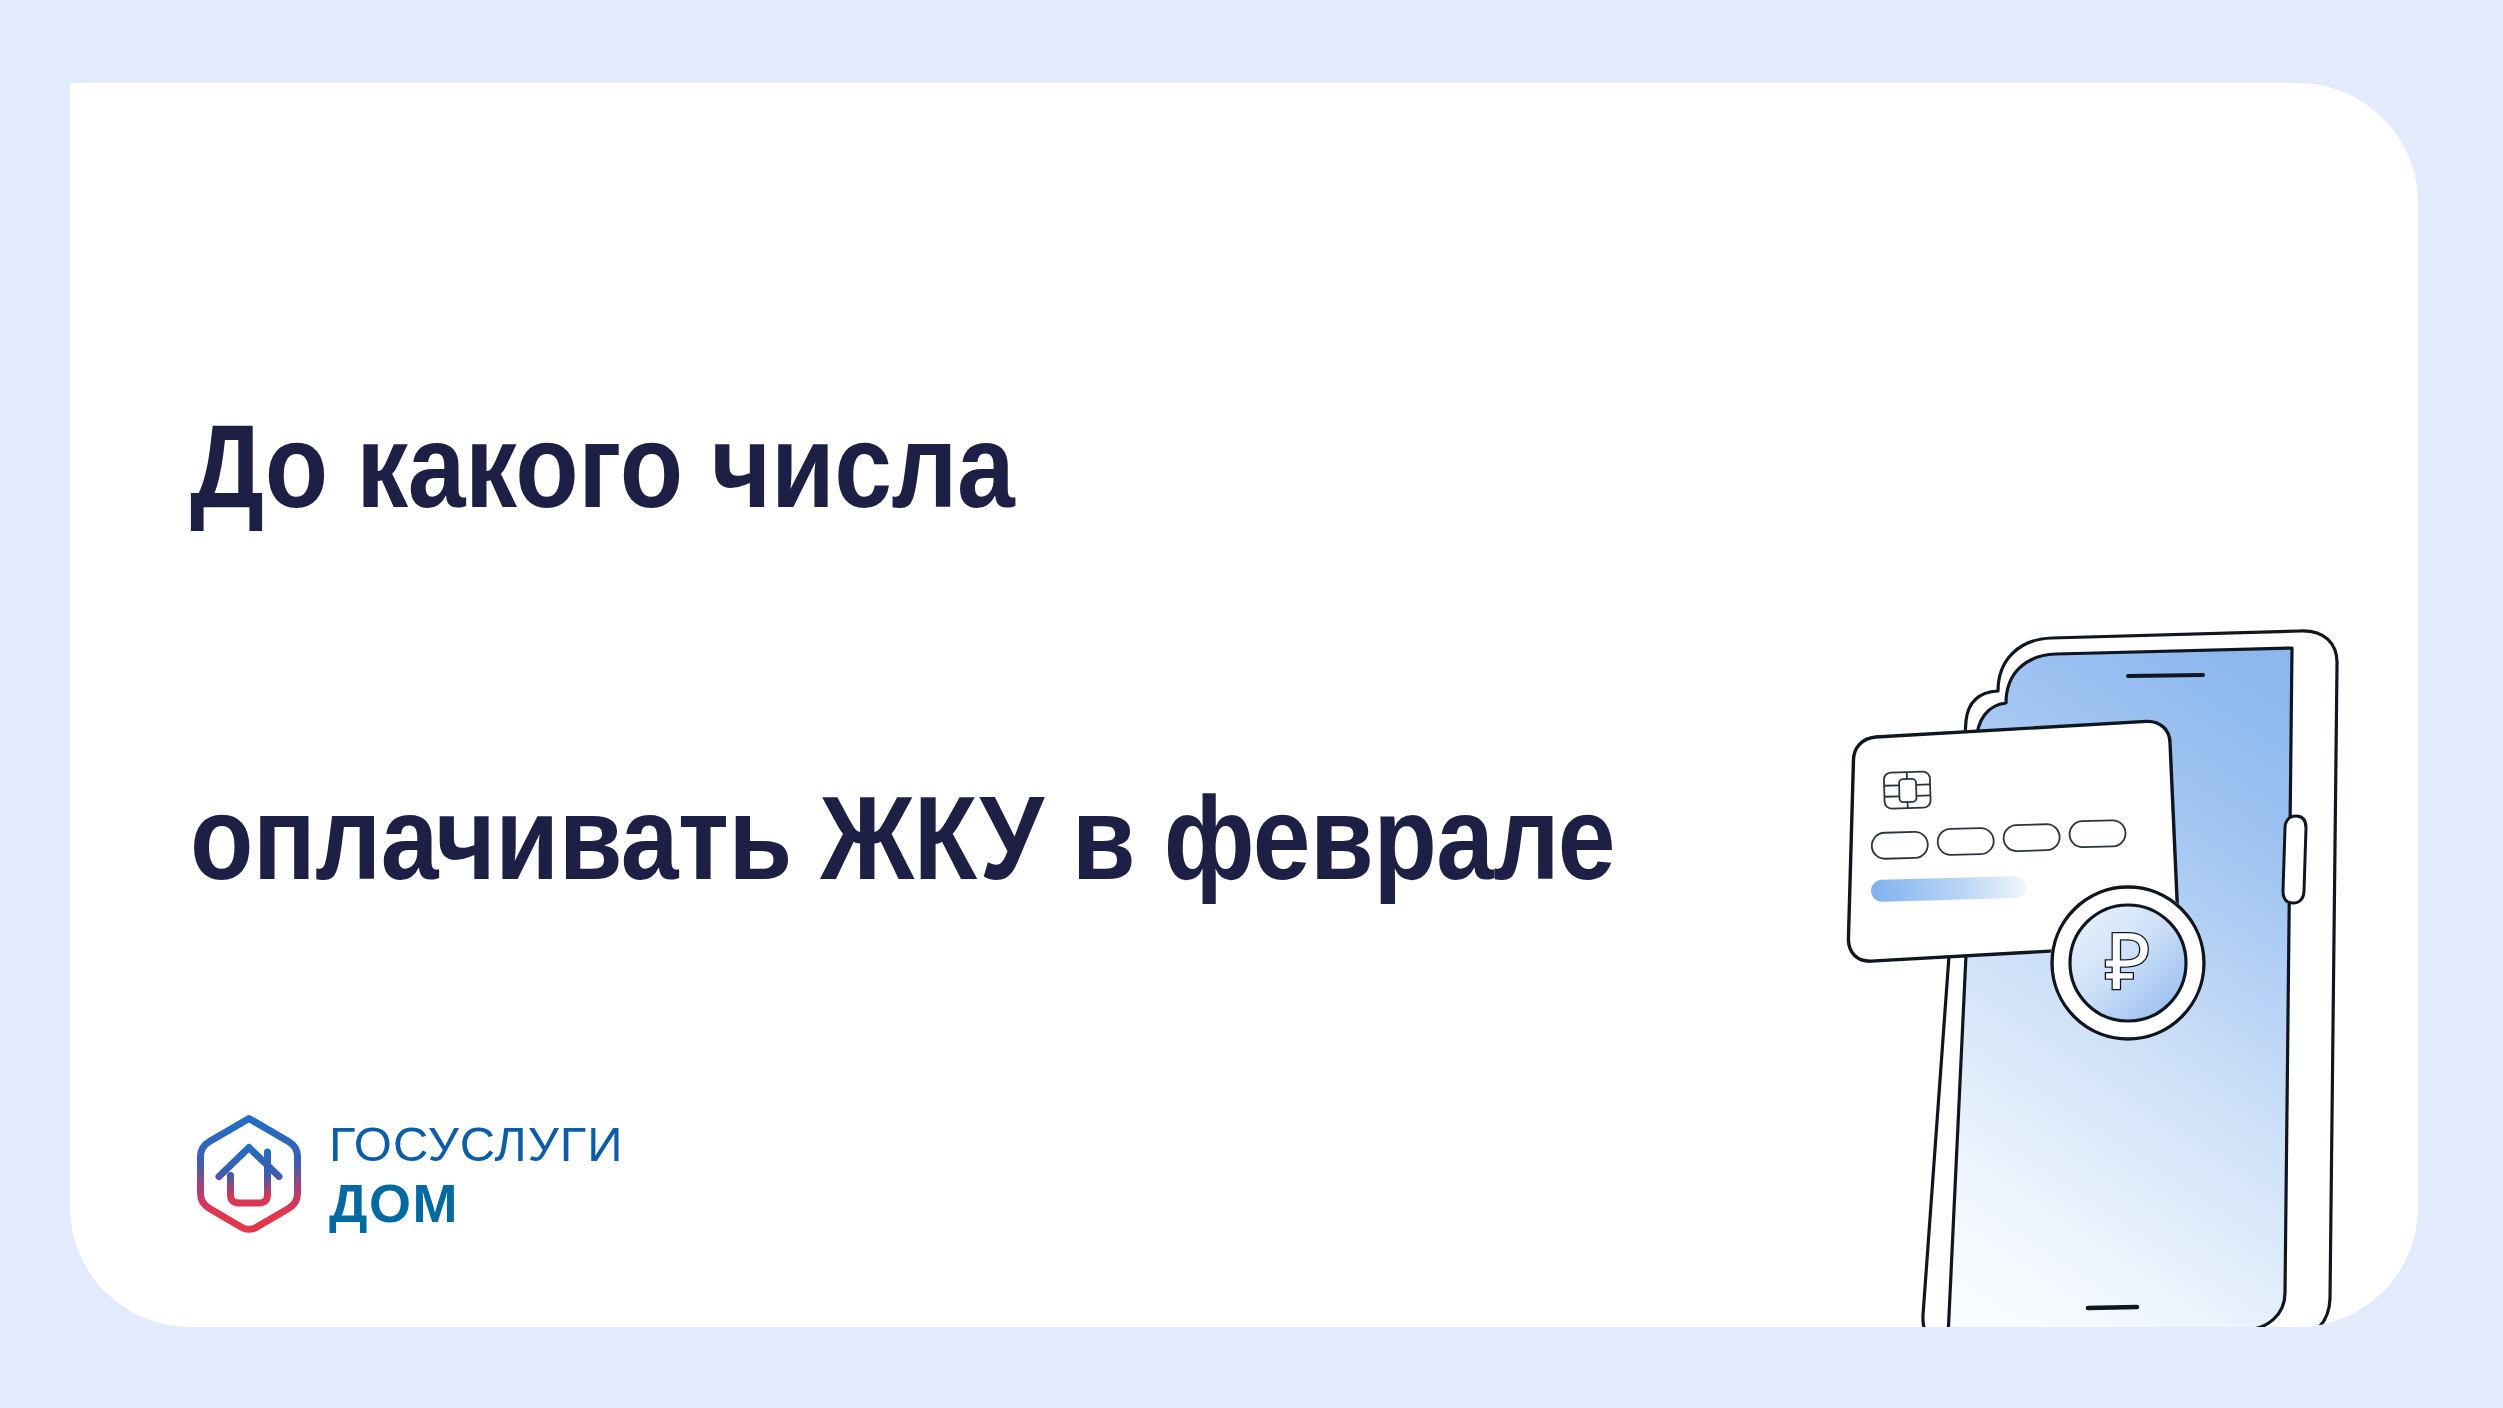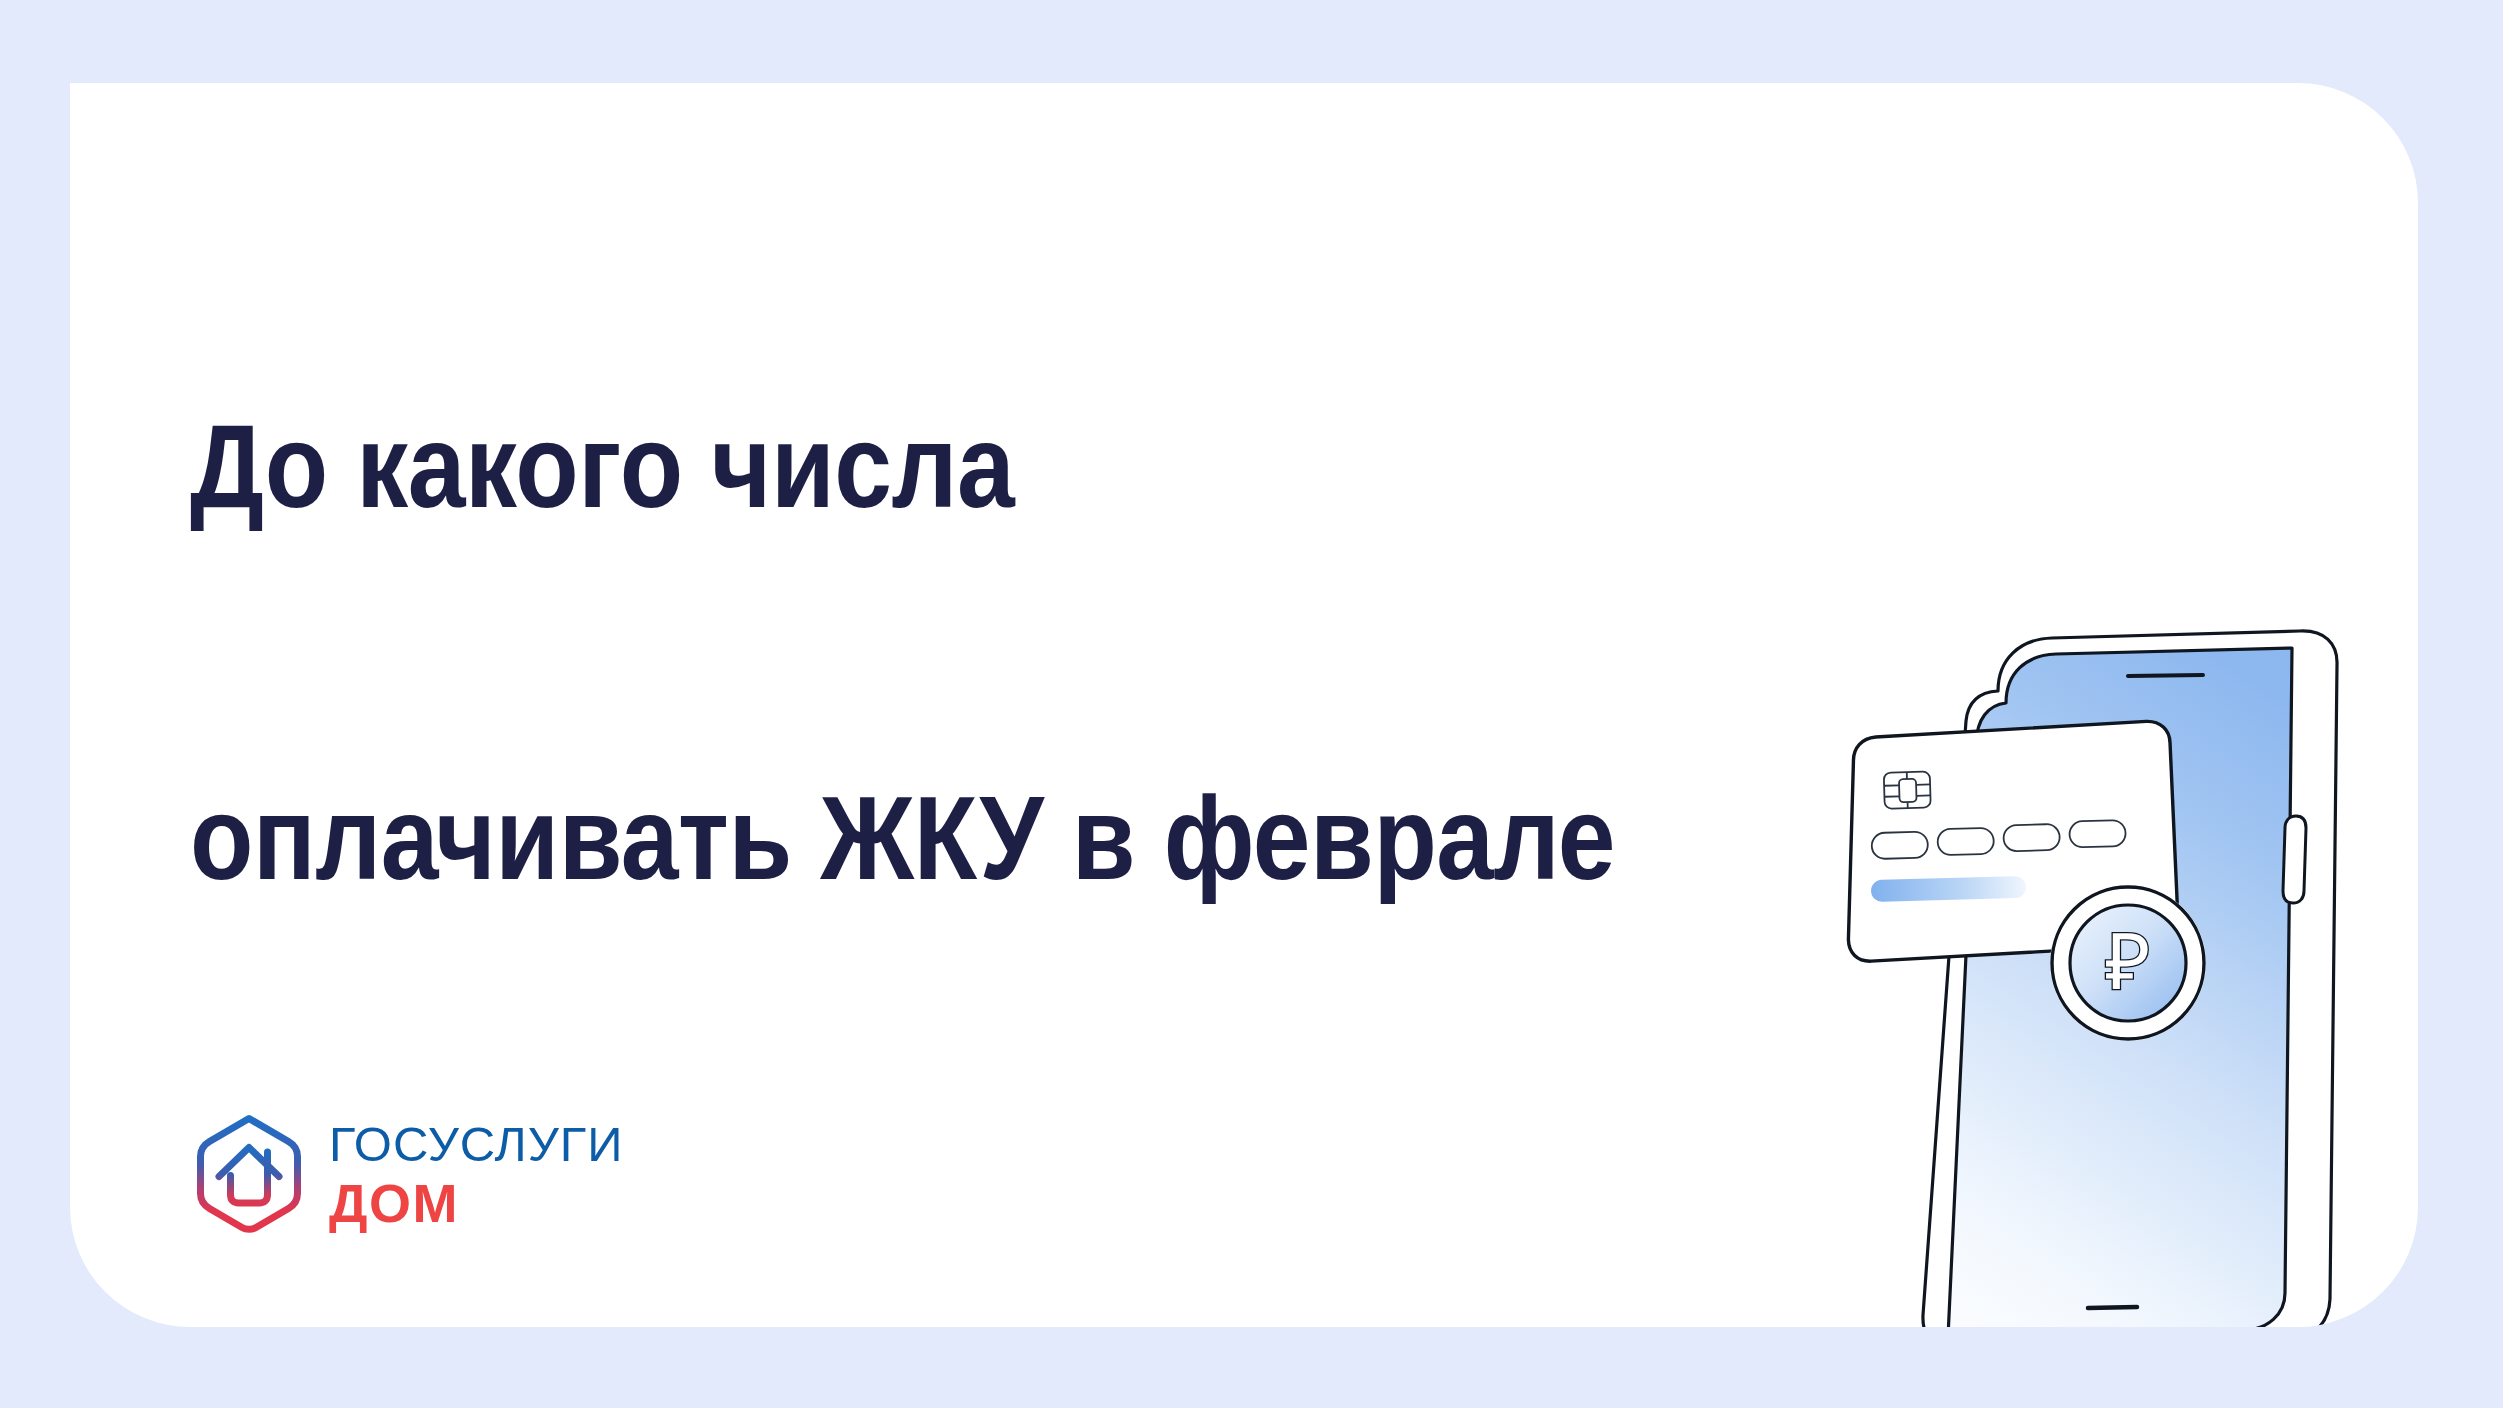--- a/index.html
+++ b/index.html
@@ -78,21 +78,21 @@
     font-weight: 400;
     font-size: 49px;
     letter-spacing: 1px;
     color: #0d5ca8;
   }
   .logo-word-bottom {
     font-family: "Liberation Sans", sans-serif;
     font-weight: 700;
     font-size: 54px;
     letter-spacing: 1.5px;
-    color: #ef4444;
+    color: #0369a1;
     margin-top: 7px;
   }
 
   
   #illo {
     position: absolute;
     left: 1760px;
     top: 510px;
     width: 620px;
     height: 820px;

